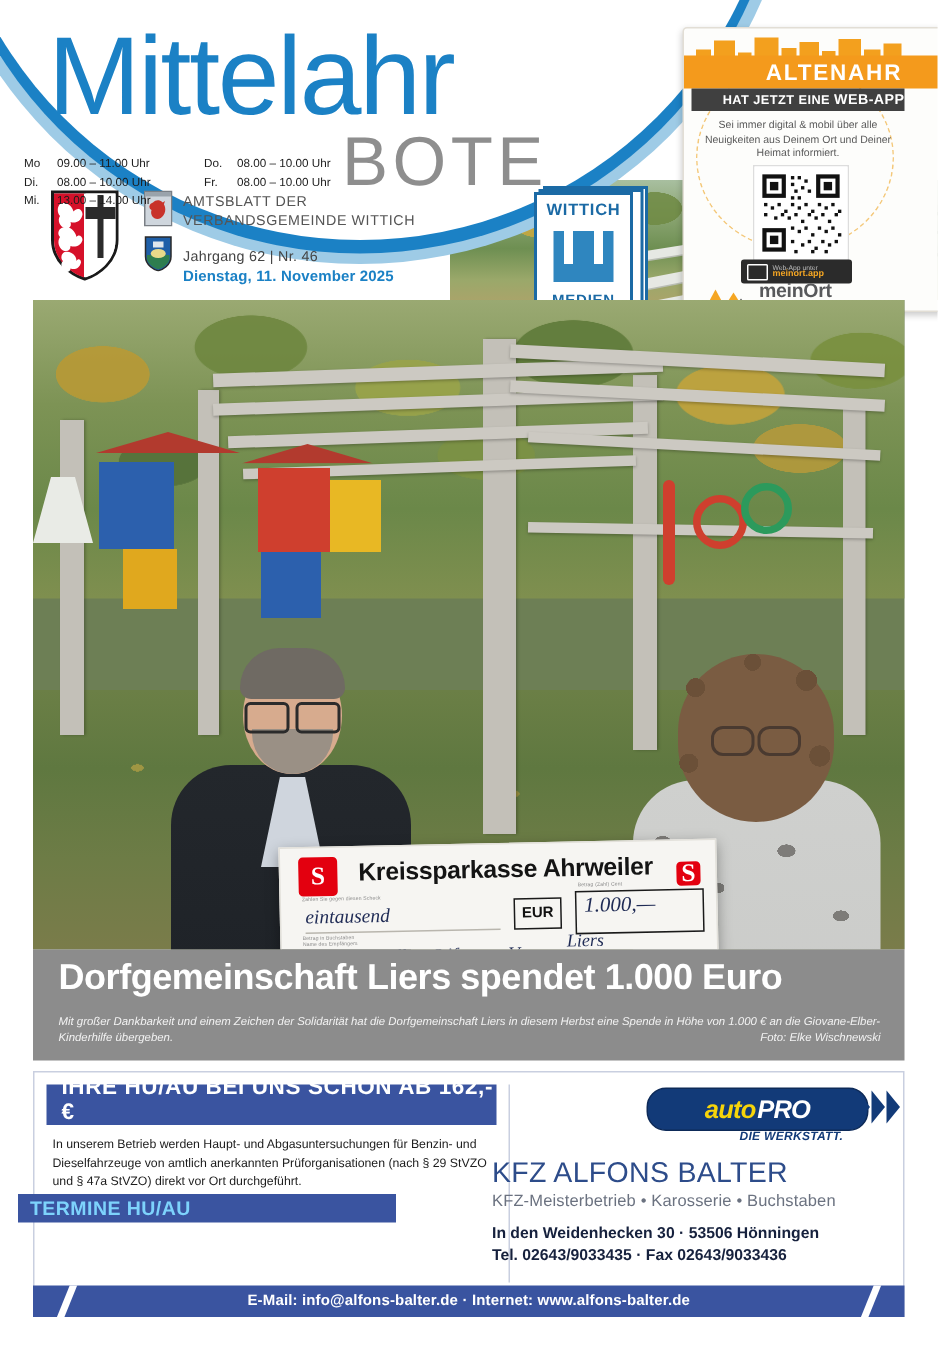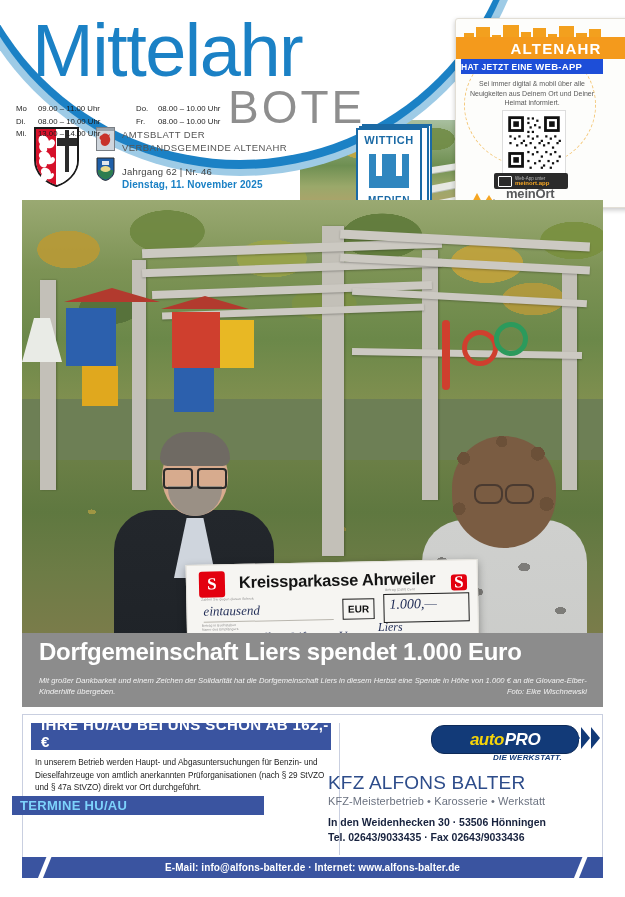--- a/index.html
+++ b/index.html
@@ -69,22 +69,22 @@
   .wt-mark:after{content:"";position:absolute;left:27px;top:0;width:6px;height:22px;background:#fff;}
 
   
   #webapp-ad{position:absolute;left:455px;top:18px;width:152px;height:188px;background:#fdfdfb;
     border:1px solid #e2ded5;border-radius:3px;box-shadow:0 2px 5px rgba(0,0,0,.22);overflow:hidden;padding-left:48px;}
   .wa-skyline{position:absolute;left:0;top:0;width:100%;height:26px;}
   .wa-sil{position:absolute;bottom:0;background:#f3a01e;}
   .wa-band{position:absolute;left:0;top:18px;width:100%;height:22px;background:#f49a1c;
     display:flex;align-items:center;justify-content:center;}
   .wa-band span{color:#fff;font-weight:700;font-size:15px;letter-spacing:1.2px;}
-  .wa-band2{position:absolute;left:5px;top:40px;width:142px;height:15px;background:#1d4ed8;
-    display:flex;align-items:center;justify-content:flex-start;}
+  .wa-band2{position:absolute;left:5px;top:40px;width:142px;height:15px;background:#404040;
+    display:flex;align-items:center;justify-content:flex-end;}
   .wa-band2 span{color:#fff;font-size:8.5px;letter-spacing:.3px;font-weight:600;}
   .wa-band2 b{font-size:9.5px;}
   .wa-text{position:absolute;left:8px;top:60px;width:136px;text-align:center;
     font-size:7px;line-height:9.5px;color:#5a5a5a;}
   .wa-qr{position:absolute;left:47px;top:92px;width:56px;height:56px;background:#fff;
     border:3px solid #fff;box-shadow:0 0 0 1px #ddd;}
   .wa-dash{position:absolute;border:1px dashed #f2b94e;border-radius:50%;}
   .wa-d1{left:8px;top:24px;width:130px;height:122px;border-color:#f4c87a;}
   .wa-badge{position:absolute;left:38px;top:154px;width:74px;height:16px;background:#2b2b2b;border-radius:2px;
     display:flex;align-items:center;gap:3px;padding-left:4px;box-sizing:border-box;}
@@ -282,21 +282,21 @@
 
   <svg class="arms-small arms-s2" viewBox="0 0 19 24">
     <path d="M1 1 H18 V14 C18 20 12 23 9.5 23.5 C7 23 1 20 1 14 Z" fill="#1f5fa8" stroke="#2a2a2a" stroke-width="1"></path>
     <path d="M2 13 H17 V15 C17 19 12 22 9.5 22.5 C7 22 2 19 2 15 Z" fill="#2e7d4f"></path>
     <ellipse cx="9.5" cy="12" rx="5" ry="3" fill="#e8d98a"></ellipse>
     <rect x="6" y="4" width="7" height="4" fill="#dfe6ec"></rect>
   </svg>
 
   <div class="meta">
     <div class="l1">AMTSBLATT DER</div>
-    <div class="l1">VERBANDSGEMEINDE ALTENAHR</div>
+    <div class="l1">VERBANDSGEMEINDE WITTICH</div>
     <div class="l2">Jahrgang 62 | Nr. 46</div>
     <div class="l3">Dienstag, 11. November 2025</div>
   </div>
 
   <div id="wittich">
     <div class="wt-stack"></div>
     <div class="wt-stack2"></div>
     <div class="wt-card">
       <div class="wt-t">WITTICH</div>
       <div class="wt-mark"></div>
@@ -541,21 +541,21 @@
     <span class="t-d">Fr.</span>
     <span class="t-h">08.00 – 10.00 Uhr</span>
   </div>
   <div class="t-row">
     <span class="t-d">Mi.</span>
     <span class="t-h">13.00 – 14.00 Uhr</span>
   </div>
 </div>
 
 <div class="kfz-name">KFZ ALFONS BALTER</div>
-<div class="kfz-sub">KFZ-Meisterbetrieb • Karosserie • Werkstatt</div>
+<div class="kfz-sub">KFZ-Meisterbetrieb • Karosserie • Buchstaben</div>
 <div class="kfz-addr">
   <div>In den Weidenhecken 30 · 53506 Hönningen</div>
   <div>Tel. 02643/9033435 · Fax 02643/9033436</div>
 </div>
 
 <div id="contact-bar">
   <div class="slash sl-l"></div>
   <span>E-Mail: info@alfons-balter.de · Internet: www.alfons-balter.de</span>
   <div class="slash sl-r"></div>
 </div>

